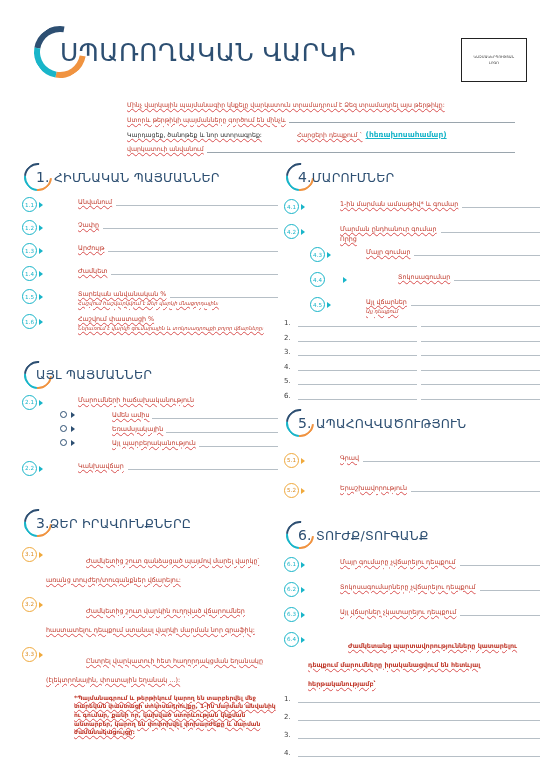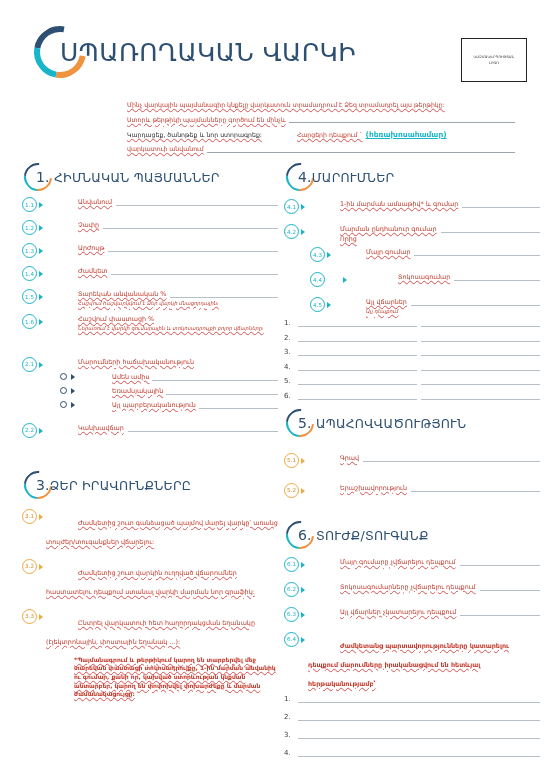--- a/index.html
+++ b/index.html
@@ -206,21 +206,21 @@
     display: flex;
     align-items: flex-end;
     gap: 4px;
   }
   .lbl {
     font-size: 6.4px;
     color: #c0392b;
     white-space: nowrap;
     line-height: 1.25;
   }
-  .lbl.wrap { white-space: normal; }
+  .lbl.wrap { white-space: normal; margin-left: 8px; }
   .rule {
     flex: 1;
     border-bottom: 0.7px solid #b6bfc6;
     height: 7px;
     min-width: 25px;
   }
   .note {
     font-size: 5.2px;
     color: #c0392b;
     font-style: italic;
@@ -387,20 +387,26 @@
             <div class="row-main">
               <span class="lbl sq">Հաշվում փաստացի %</span>
             </div>
             <div class="note sq">Ներառում է վարկի գումարային և տոկոսադրույքի բոլոր վճարները։</div>
           </div>
         </div>
       </div>
     </div>
 
     <div class="section" style="margin-top:26px;">
+      <div class="sec-head">
+        <div class="sec-ring"></div>
+        <div class="sec-title">
+          <span>ԱՅԼ ՊԱՅՄԱՆՆԵՐ</span>
+        </div>
+      </div>
       <div class="rows">
         <div class="row">
           <div class="badge">2.1</div>
           <div class="arrow"></div>
           <div class="row-body">
             <div class="row-main">
               <span class="lbl sq">Մարումների հաճախականություն</span>
             </div>
             <div class="opts">
               <div class="opt">

